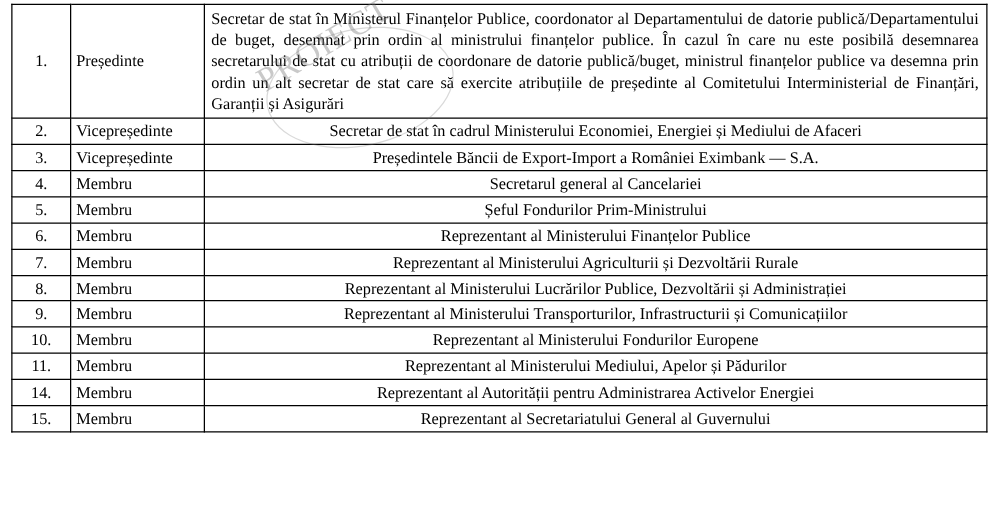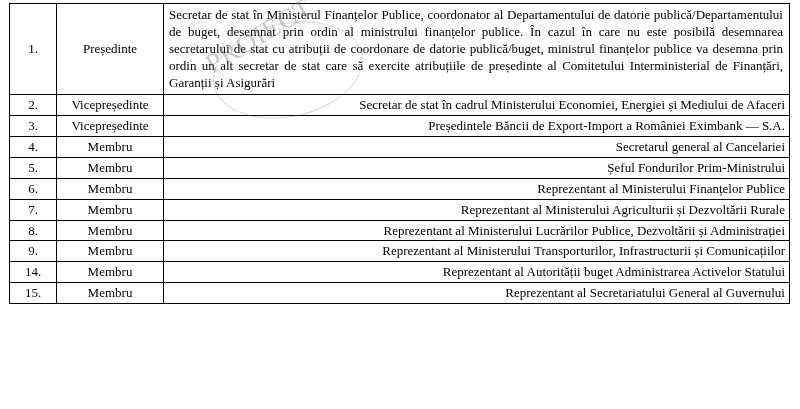--- a/index.html
+++ b/index.html
@@ -34,26 +34,25 @@
     line-height: 1.22;
     vertical-align: middle;
   }
   td.col-num {
     width: 38px;
     text-align: center;
     white-space: nowrap;
   }
   td.col-role {
     width: 98px;
-    text-align: center;
     white-space: nowrap;
   }
   td.col-desc {
     width: auto;
-    text-align: right;
+    text-align: center;
   }
   tr.row-first td {
     vertical-align: middle;
   }
   tr.row-first td.col-desc {
     text-align: justify;
     text-justify: inter-word;
     padding: 3px 6px 3px 5px;
     line-height: 1.3;
   }
@@ -142,23 +141,33 @@
         <td class="col-num">8.</td>
         <td class="col-role">Membru</td>
         <td class="col-desc">Reprezentant al Ministerului Lucrărilor Publice, Dezvoltării și Administrației</td>
       </tr>
       <tr>
         <td class="col-num">9.</td>
         <td class="col-role">Membru</td>
         <td class="col-desc">Reprezentant al Ministerului Transporturilor, Infrastructurii și Comunicațiilor</td>
       </tr>
       <tr>
+        <td class="col-num">10.</td>
+        <td class="col-role">Membru</td>
+        <td class="col-desc">Reprezentant al Ministerului Fondurilor Europene</td>
+      </tr>
+      <tr>
+        <td class="col-num">11.</td>
+        <td class="col-role">Membru</td>
+        <td class="col-desc">Reprezentant al Ministerului Mediului, Apelor și Pădurilor</td>
+      </tr>
+      <tr>
         <td class="col-num">14.</td>
         <td class="col-role">Membru</td>
-        <td class="col-desc">Reprezentant al Autorității buget Administrarea Activelor Statului</td>
+        <td class="col-desc">Reprezentant al Autorității pentru Administrarea Activelor Energiei</td>
       </tr>
       <tr>
         <td class="col-num">15.</td>
         <td class="col-role">Membru</td>
         <td class="col-desc">Reprezentant al Secretariatului General al Guvernului</td>
       </tr>
     </tbody>
   </table>
 
 </div>

